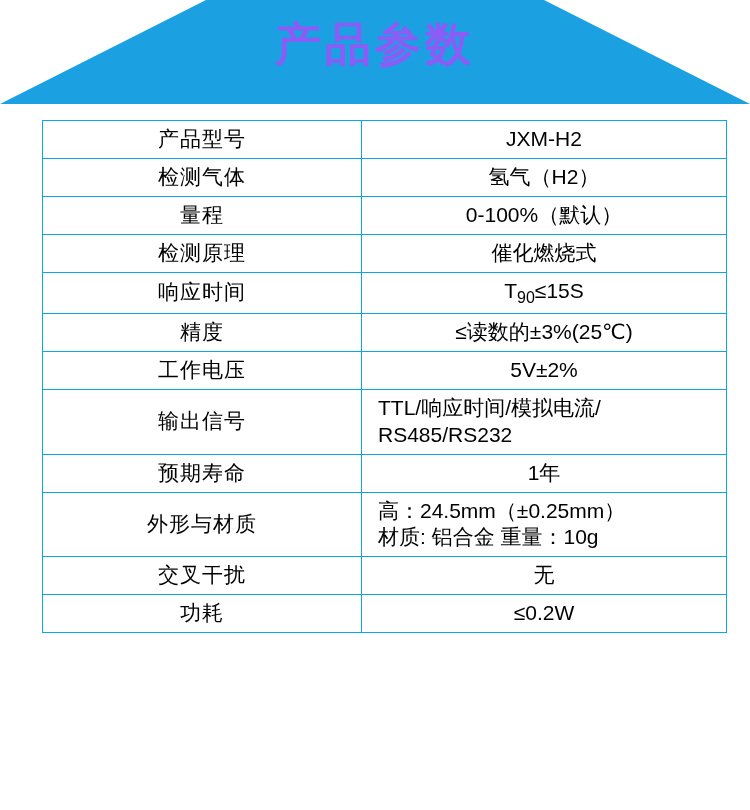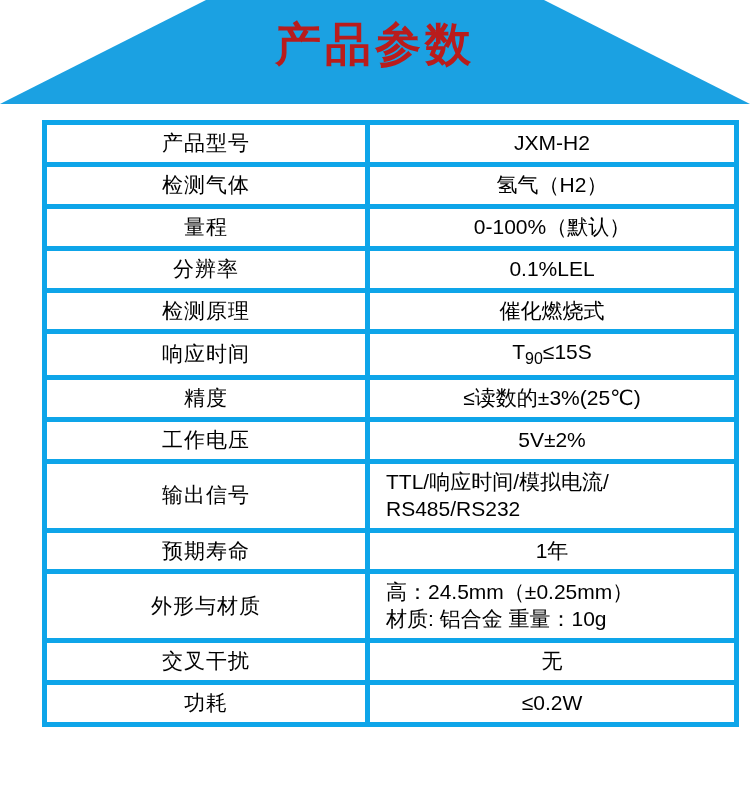--- a/index.html
+++ b/index.html
@@ -56,42 +56,42 @@
   }
   .banner-title {
     position: absolute;
     left: 0;
     top: 0;
     width: 750px;
     height: 104px;
     display: flex;
     align-items: center;
     justify-content: center;
-    color: #b91c1c;
+    color: #8b5cf6;
     font-size: 46px;
     font-weight: bold;
     letter-spacing: 4px;
     padding-bottom: 14px;
     box-sizing: border-box;
   }
 
   
   .table-wrap {
     position: absolute;
     left: 42px;
     top: 120px;
     width: 666px;
   }
   table.spec {
     border-collapse: collapse;
     width: 666px;
     table-layout: fixed;
   }
   table.spec td {
-    border: 5px solid #0ea5e9;
+    border: 1px solid #0ea5e9;
     color: #000000;
     font-size: 21px;
     padding: 5px 4px;
     line-height: 1.28;
   }
   td.label {
     width: 310px;
     text-align: center;
     vertical-align: middle;
     letter-spacing: 1px;
@@ -141,26 +141,20 @@
               <span class="v-line">氢气（H2）</span>
             </td>
           </tr>
           <tr>
             <td class="label">量程</td>
             <td class="value">
               <span class="v-line">0-100%（默认）</span>
             </td>
           </tr>
           <tr>
-            <td class="label">分辨率</td>
-            <td class="value">
-              <span class="v-line">0.1%LEL</span>
-            </td>
-          </tr>
-          <tr>
             <td class="label">检测原理</td>
             <td class="value">
               <span class="v-line">催化燃烧式</span>
             </td>
           </tr>
           <tr>
             <td class="label">响应时间</td>
             <td class="value">
               <span class="v-line">T<sub class="sub">90</sub>≤15S</span>
             </td>

